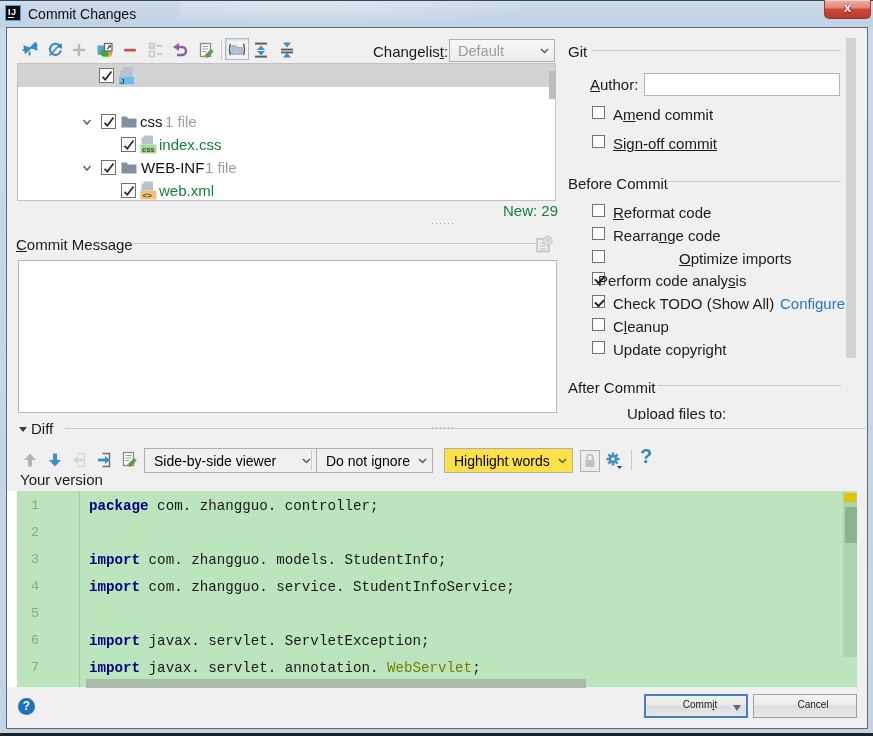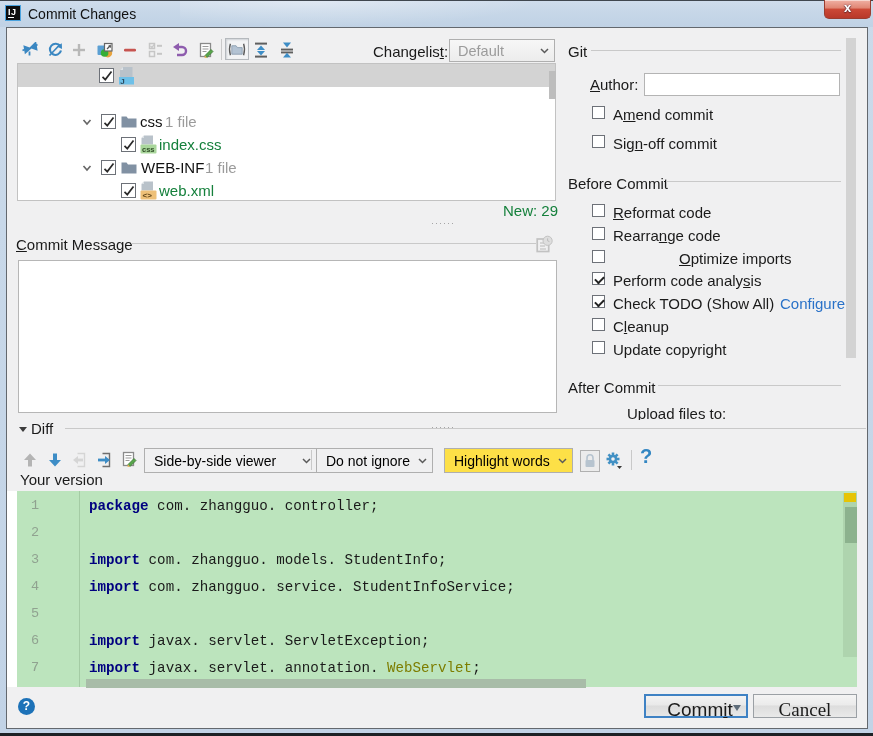--- a/index.html
+++ b/index.html
@@ -48,21 +48,21 @@
   #codewhite{left:7px;top:491px;width:10px;height:196px;background:#fff;}
   #codebg{left:17px;top:491px;width:840px;height:196px;background:#bce4bd;}
   #gutline{left:79px;top:491px;width:1px;height:196px;background:#a4cba4;}
   .lnum{position:absolute;width:30px;text-align:right;font-family:"Liberation Mono",monospace;
         font-size:13.5px;color:#90a290;}
   .cline{position:absolute;left:89px;font-family:"Liberation Mono",monospace;font-size:14.2px;
          color:#1a1a1a;white-space:pre;}
   .kw{color:#000080;font-weight:bold;}
   .ann{color:#7d7d00;}
   
-  .btn{position:absolute;box-sizing:border-box;font-size:19px;color:#1a1a1a;text-align:center;}
+  .btn{position:absolute;box-sizing:border-box;font-size:10px;color:#1a1a1a;text-align:center;}
 </style>
 </head>
 <body>
 <div class="abs" id="titlebar"></div>
 <div class="abs" id="titlehl"></div>
 <div class="abs" id="topline"></div>
 <div class="abs" id="ijicon">
     <div class="red"></div>
     <div class="t">IJ</div>
   </div>
@@ -241,33 +241,33 @@
 <div class="abs green" style="left:0;top:202px;width:558px;text-align:right;font-size:15px;">New: 29</div>
 
 <div class="abs lbl" style="left:568px;top:43px;">Git</div>
 <div class="abs seph" style="left:591px;top:50px;width:250px;"></div>
 <div class="abs lbl" style="left:590px;top:76px;"><span style="text-decoration:underline">A</span>uthor:</div>
 <div class="abs" style="left:644px;top:73px;width:196px;height:23px;background:#fff;border:1px solid #b4b4b4;box-sizing:border-box;"></div>
 
 <div class="abs cb2" style="left:592px;top:106px;"></div>
 <div class="abs lbl" style="left:613px;top:106px;">A<span style="text-decoration:underline">m</span>end commit</div>
 <div class="abs cb2" style="left:592px;top:135px;"></div>
-<div class="abs lbl" style="left:613px;top:135px;">Sig<span style="text-decoration:underline">n</span>-off commit</div>
+<div class="abs lbl" style="left:613px;top:135px;text-decoration:underline;">Sig<span style="text-decoration:underline">n</span>-off commit</div>
 
 <div class="abs lbl" style="left:568px;top:175px;">Before Commit</div>
 <div class="abs seph" style="left:666px;top:181px;width:175px;"></div>
 
 <div class="abs cb2" style="left:592px;top:204px;"></div>
 <div class="abs lbl" style="left:613px;top:204px;"><span style="text-decoration:underline">R</span>eformat code</div>
 <div class="abs cb2" style="left:592px;top:227px;"></div>
 <div class="abs lbl" style="left:613px;top:227px;">Rearra<span style="text-decoration:underline">n</span>ge code</div>
 <div class="abs cb2" style="left:592px;top:250px;"></div>
 <div class="abs lbl" style="left:642px;top:250px;margin-left:37px;"><span style="text-decoration:underline">O</span>ptimize imports</div>
 <div class="abs cb2 ck" style="left:592px;top:272px;"></div>
-<div class="abs lbl" style="left:613px;top:272px;">Perform code analy<span style="text-decoration:underline">s</span>is</div>
+<div class="abs lbl" style="left:598px;top:272px;">Perform code analy<span style="text-decoration:underline">s</span>is</div>
 <div class="abs cb2 ck" style="left:592px;top:295px;"></div>
 <div class="abs lbl" style="left:613px;top:295px;">Check TODO (Show All)</div>
 <div class="abs lbl link" style="left:780px;top:295px;">Configure</div>
 <div class="abs cb2" style="left:592px;top:318px;"></div>
 <div class="abs lbl" style="left:613px;top:318px;">C<span style="text-decoration:underline">l</span>eanup</div>
 <div class="abs cb2" style="left:592px;top:341px;"></div>
 <div class="abs lbl" style="left:613px;top:341px;">Update copyright</div>
 
 <div class="abs lbl" style="left:568px;top:379px;">After Commit</div>
 <div class="abs seph" style="left:658px;top:385px;width:183px;"></div>
@@ -382,14 +382,14 @@
   <span style="position:absolute;left:0;top:1px;width:100%;text-align:center;font:bold 12px 'Liberation Sans',sans-serif;color:#fff;">?</span>
   </div>
 
 <div class="btn" style="left:644px;top:694px;width:104px;height:24px;border:2px solid #3f82c4;
      background:linear-gradient(180deg,#f3f3f3,#e9e9e9 45%,#dcdcdc 50%,#e7e7e7);">
   <span style="position:absolute;left:4px;top:3px;width:100%;text-align:center;">Comm<span style="text-decoration:underline">i</span>t</span>
   <span style="position:absolute;right:5px;top:9px;width:0;height:0;border-left:4.5px solid transparent;border-right:4.5px solid transparent;border-top:6px solid #5f6d7a;"></span>
 </div>
 <div class="btn" style="left:753px;top:694px;width:104px;height:24px;border:1px solid #9ba0a5;
      background:linear-gradient(180deg,#f4f4f4,#ebebeb 45%,#dddddd 50%,#e9e9e9);">
-  <span style="position:absolute;left:0;top:4px;width:100%;font-family:Liberation Serif, serif;">Cancel</span>
+  <span style="position:absolute;left:8px;top:4px;width:100%;">Cancel</span>
 </div>
 
 </body></html>

